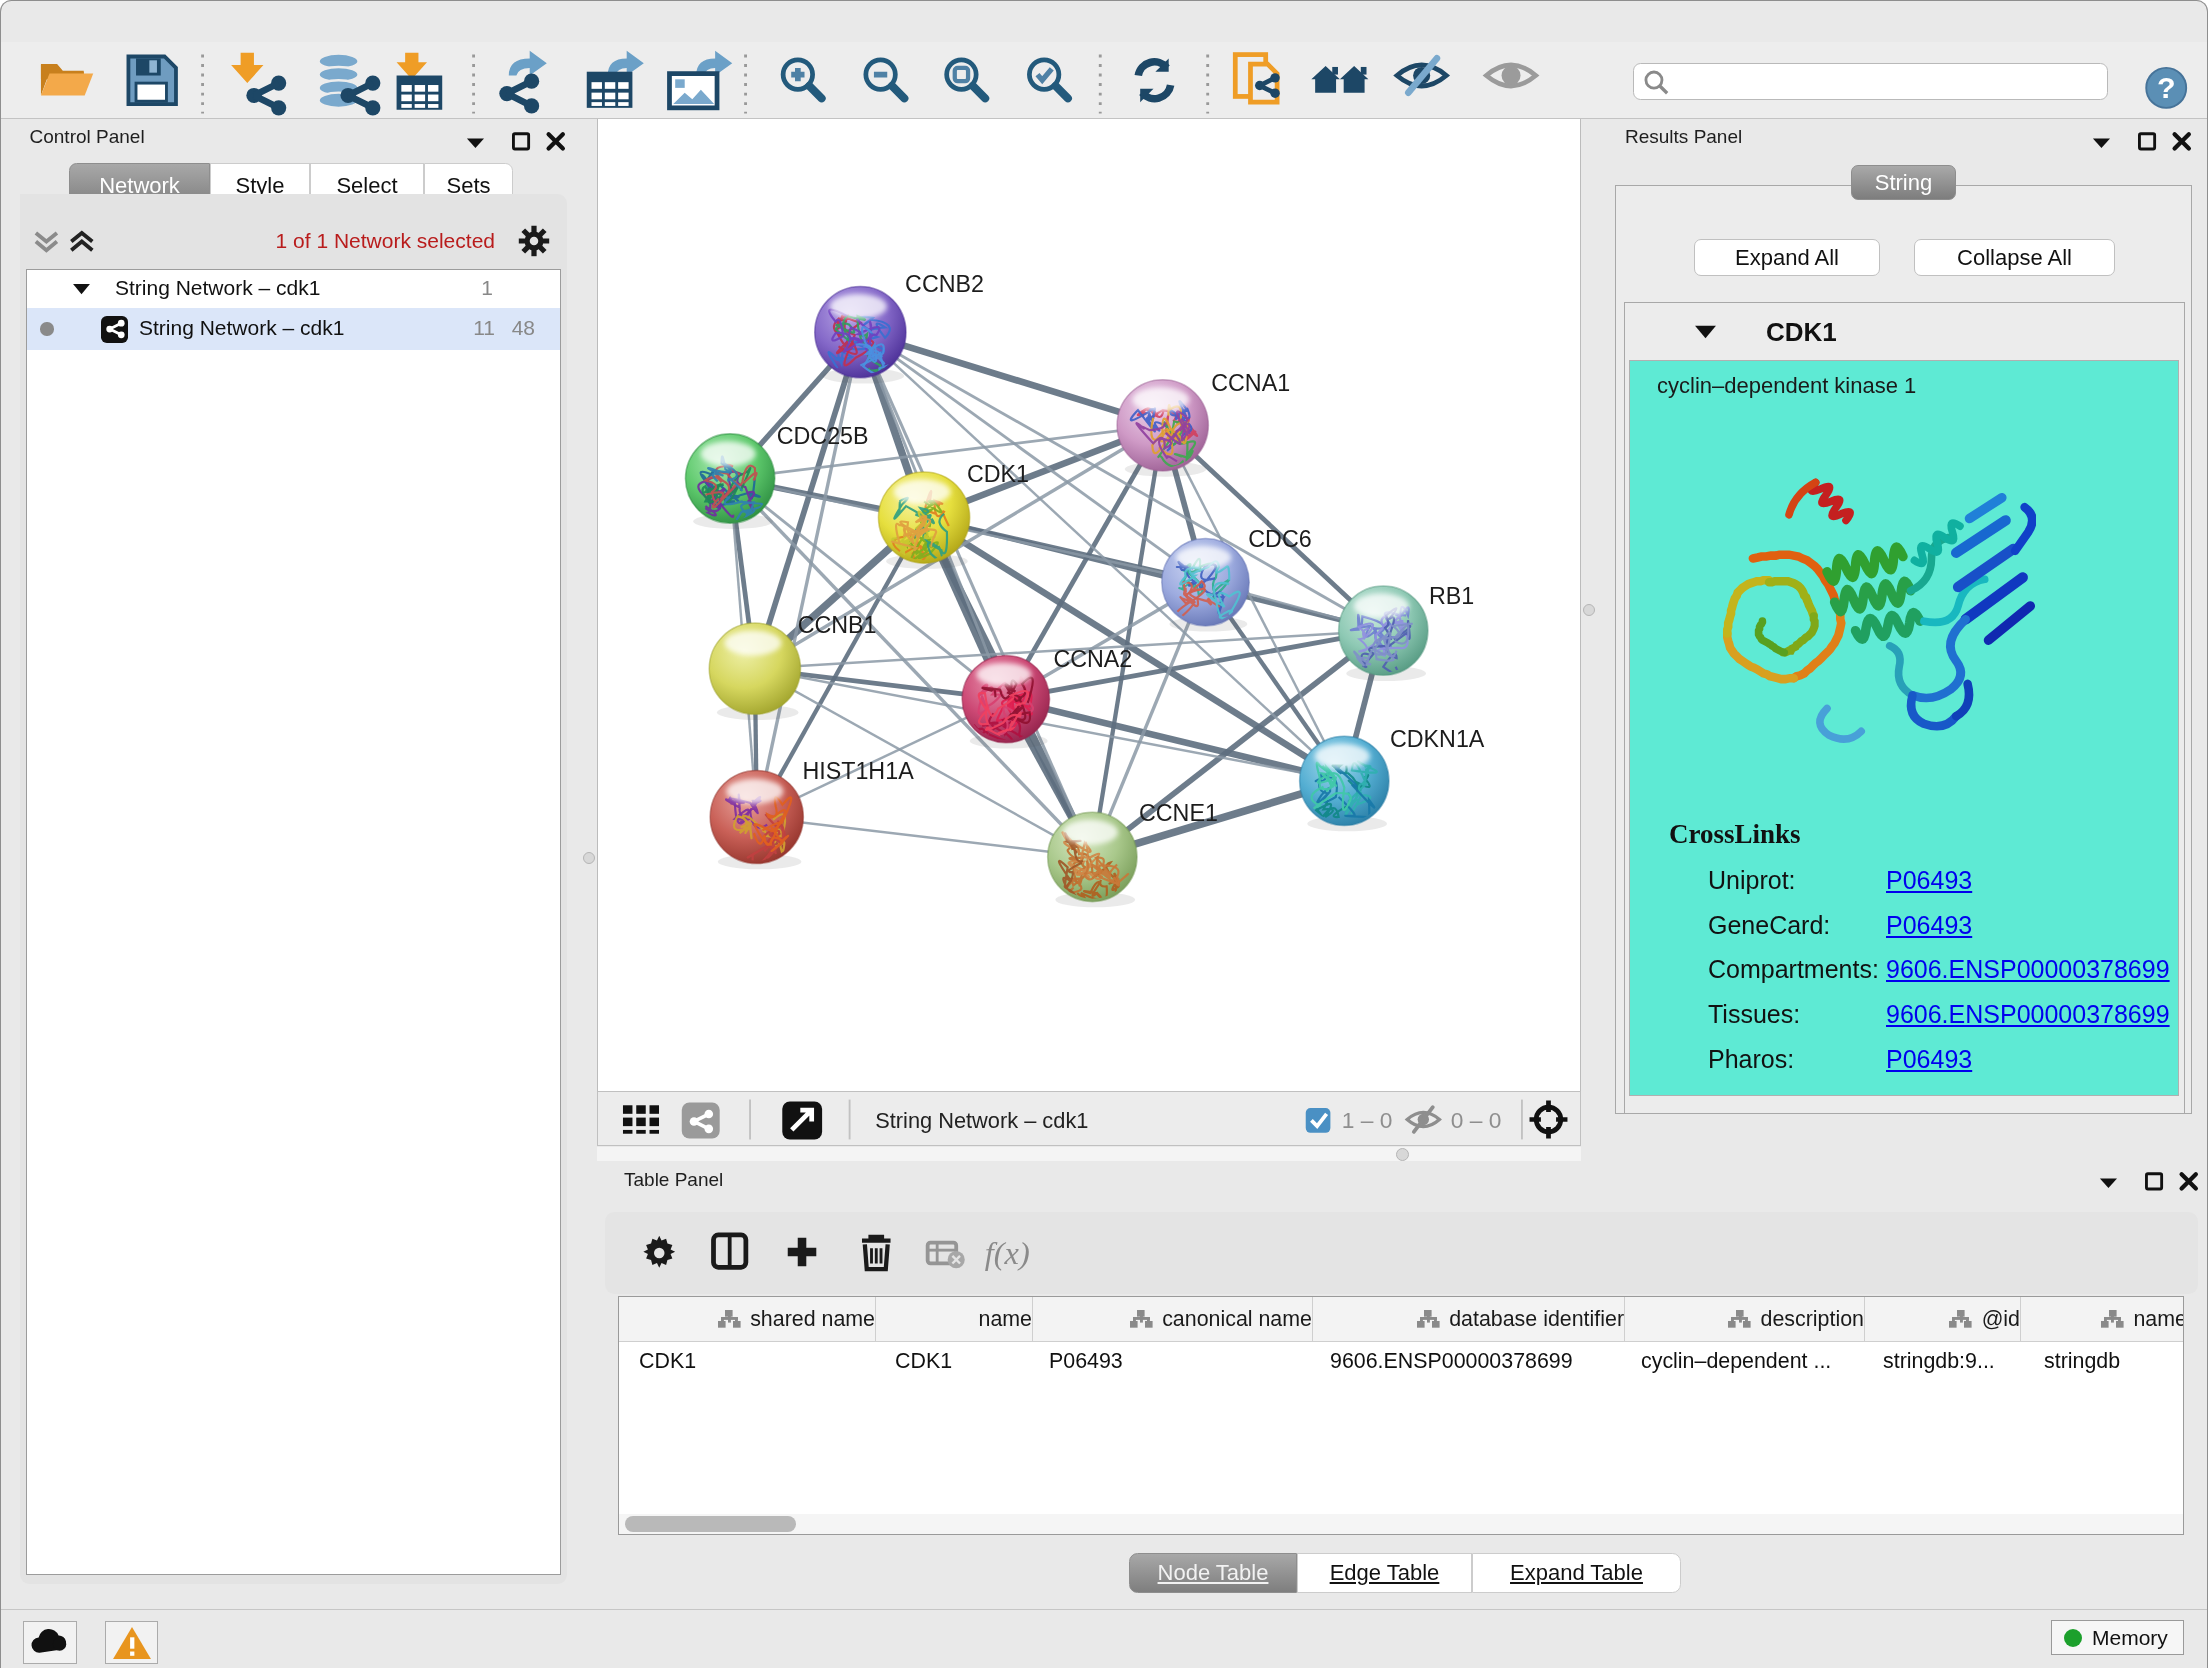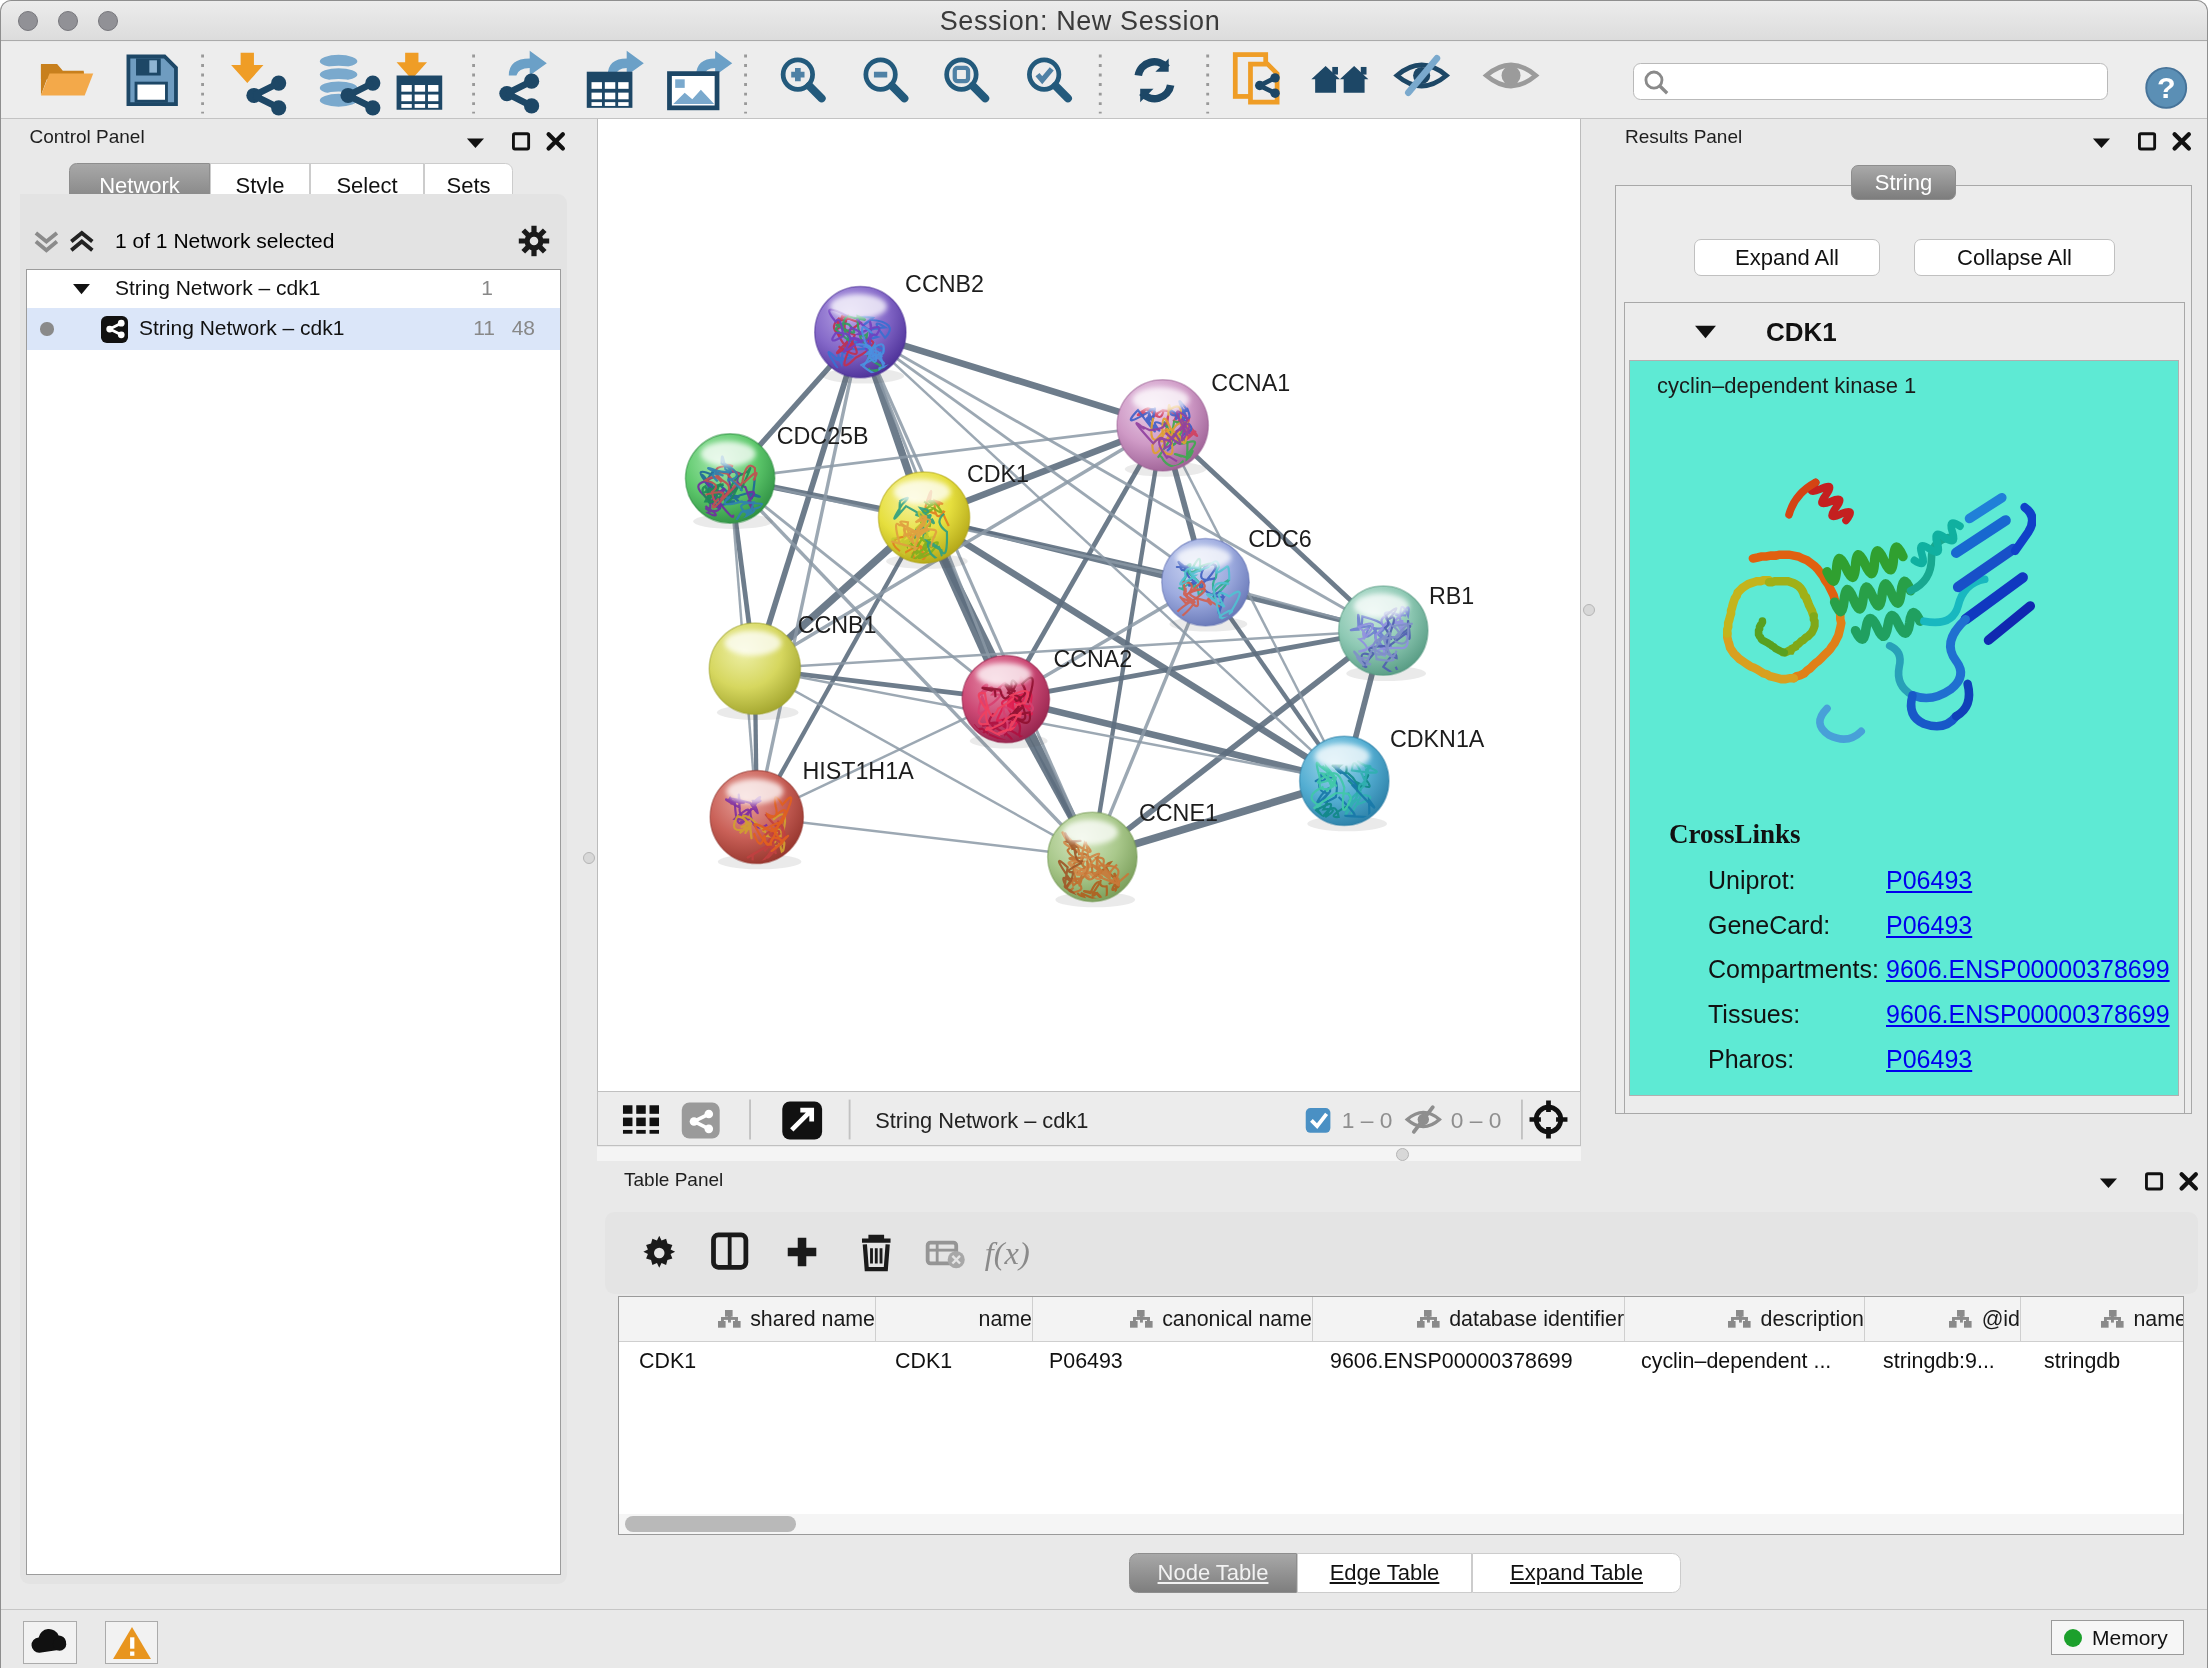--- a/index.html
+++ b/index.html
@@ -42,26 +42,20 @@
    linear-gradient(#8a8a8a,#8a8a8a) 2.9px 6.7px/2.9px 5.7px no-repeat,
    linear-gradient(#8a8a8a,#8a8a8a) 17px 6.7px/2.9px 5.7px no-repeat,
    linear-gradient(#8a8a8a,#8a8a8a) 10.5px 4.8px/2.9px 7.6px no-repeat;
 }
 .hc:nth-child(3) span:before { display:none; }
 .tc { position:absolute; font-size:21.4px; color:#111; }
 </style>
 </head>
 <body>
 <div id="win">
-  <div id="titlebar">
-    <div class="tl" style="left:17px;"></div>
-    <div class="tl" style="left:57px;"></div>
-    <div class="tl" style="left:97px;"></div>
-    <div id="title">Session: New Session</div>
-  </div>
   <div id="toolbar">
   <svg width="2208" height="81" style="position:absolute;left:0;top:2.9px;" viewBox="0 0 2322 85">
     <defs>
       <g id="shareN">
             <circle cx="6" cy="17" r="7"></circle>
             <circle cx="30" cy="5" r="7"></circle>
             <circle cx="30" cy="29" r="7"></circle>
             <path d="M6,17 L30,5 M6,17 L30,29" stroke="#1d4766" stroke-width="6" fill="none"></path>
           </g>
       <g id="magni">
@@ -248,21 +242,21 @@
     <svg width="67" height="25" style="position:absolute;left:32px;top:111px;" viewBox="0 0 70 26">
       <g fill="none" stroke="#8b8b8b" stroke-width="4">
           <path d="M3,3 l11,9 11,-9"></path>
           <path d="M3,12 l11,9 11,-9"></path>
         </g>
       <g fill="none" stroke="#222" stroke-width="4">
           <path d="M40,12 l11,-9 11,9"></path>
           <path d="M40,21 l11,-9 11,9"></path>
         </g>
     </svg>
-    <div style="position:absolute;left:114px;top:110px;width:380px;text-align:left;font-size:21px;color:#000000;">1 of 1 Network selected</div>
+    <div style="position:absolute;left:114px;top:110px;width:380px;text-align:right;font-size:21px;color:#b91c1c;">1 of 1 Network selected</div>
     <svg width="38" height="38" style="position:absolute;left:514px;top:103px;" viewBox="0 0 40 40">
       <g fill="#1a1a1a">
           <circle cx="20" cy="20" r="10"></circle>
           <g stroke="#1a1a1a" stroke-width="5.5">
             <line x1="20" y1="4" x2="20" y2="36"></line>
             <line x1="4" y1="20" x2="36" y2="20"></line>
             <line x1="8.7" y1="8.7" x2="31.3" y2="31.3"></line>
             <line x1="31.3" y1="8.7" x2="8.7" y2="31.3"></line>
           </g>
         </g>

